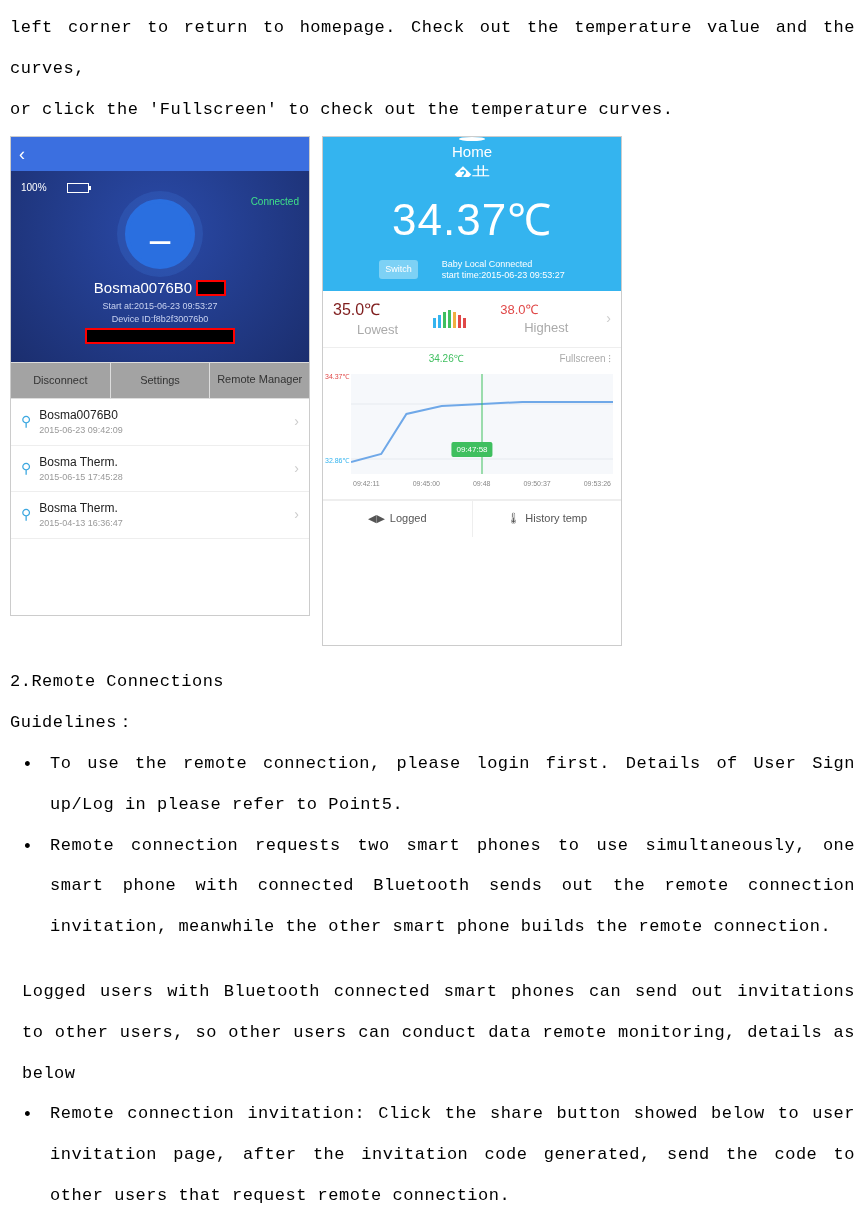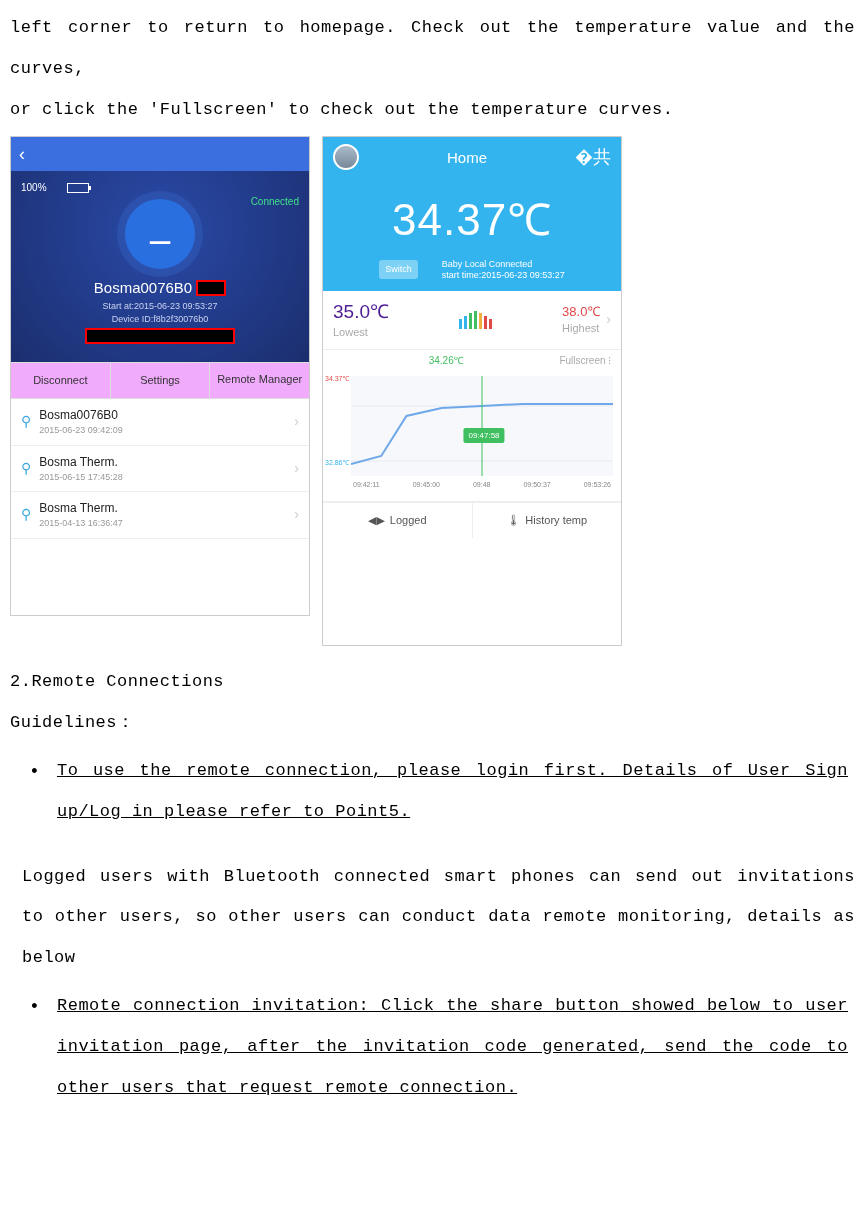--- a/index.html
+++ b/index.html
@@ -21,64 +21,64 @@
   .pa-hero .battbox::after { content:""; position:absolute; right:-3px; top:2px; width:2px; height:4px; background:#fff; }
   .pa-hero .battfill { background:#fff; height:100%; width:100%; }
   .pa-hero .connected { position:absolute; top:24px; right:10px; color:#3fe08a; font-size:10px;margin-left:8px; }
   .pa-btcircle { width:70px; height:70px; border-radius:50%; border:4px solid #2a6fe0; background:#2a6fe0; margin:4px auto 8px auto; display:flex; align-items:center; justify-content:center; box-shadow:0 0 0 8px rgba(60,120,220,0.25); }
   .pa-btcircle span { font-size:28px; color:#fff; }
   .pa-devname { text-align:center; font-size:15px; margin-bottom:2px; display:flex; align-items:center; justify-content:center; gap:4px;}
   .redbox { border:2px solid #f00; display:inline-block; }
   .redbox.sm { width:30px; height:16px; background:#000; }
   .redbox.lg { width:150px; height:16px; background:#000; }
   .pa-meta { text-align:center; font-size:9px; color:#c8d2f0; line-height:1.4; }
-  .pa-btnrow { display:flex; background:#f0abfc; border-top:1px solid #ddd; border-bottom:1px solid #ddd; }
+  .pa-btnrow { display:flex; background:#a3a3a3; border-top:1px solid #ddd; border-bottom:1px solid #ddd; }
   .pa-btnrow > div { flex:1; text-align:center; padding:10px 4px; font-size:11px; border-right:1px solid #ddd; color:#333; }
   .pa-btnrow > div:last-child { border-right:none; line-height:1.1; }
   .pa-histhdr { display:flex; justify-content:space-between; align-items:center; padding:8px 10px; color:#888; font-size:11px; background:#fafafa; }
   .pa-histhdr .new { color:#3ba7e0; }
   .pa-item { display:flex; align-items:center; padding:8px 10px; border-bottom:1px solid #eee; }
   .pa-item .bt { color:#3ba7e0; font-size:14px; margin-right:8px; }
   .pa-item .txt { flex:1; }
   .pa-item .name { font-size:12px; color:#222; }
   .pa-item .date { font-size:9px; color:#999; }
   .pa-item .chev { color:#ccc; font-size:14px; }
 
   
-  .pb-header { background:#34b4ef; color:#fff; display:flex; align-items:center; justify-content:space-between; height:40px; padding:0 10px; font-size:15px; }
+  .pb-header { background:#34b4ef; color:#fff; display:flex; align-items:center; justify-content:flex-start; height:40px; padding:0 10px; font-size:15px;flex-direction:column; }
   .pb-header .avatar { width:26px; height:26px; border-radius:50%; background:linear-gradient(#aabbcc,#778899); border:2px solid #fff; }
   .pb-header .share { font-size:18px; }
   .pb-temp { background:#34b4ef; color:#fff; text-align:center; padding:12px 0 8px 0; }
   .pb-temp-val { font-size:44px; font-weight:300; letter-spacing:1px; }
   .pb-sub { background:#34b4ef; color:#fff; display:flex; align-items:center; justify-content:center; gap:24px; padding:0 10px 10px 10px; font-size:9px; }
   .pb-switch { background:#7dd1f5; color:#fff; padding:3px 6px; border-radius:3px; font-size:9px; }
   .pb-subtxt { text-align:left; line-height:1.2; }
   .pb-range { display:flex; align-items:center; justify-content:space-between; padding:8px 10px; border-bottom:1px solid #eee; }
-  .pb-range .low { color:#4c1d95; font-size:19px; }
+  .pb-range .low { color:#7f1d1d; font-size:16px; }
   .pb-range .high { color:#e04848; font-size:13px; }
-  .pb-range .lbl { font-size:11px; color:#aaa; display:block; }
+  .pb-range .lbl { font-size:13px; color:#aaa; display:block;margin-left:24px; }
   .pb-bars { display:flex; gap:2px; align-items:flex-end; height:18px; }
   .pb-bar { width:3px; }
   .pb-chev { color:#ccc; font-size:14px; margin-left:6px; }
   .pb-charthdr { display:flex; justify-content:space-between; padding:4px 10px; font-size:10px; }
   .pb-charthdr .cur { color:#3fbf5f; }
   .pb-charthdr .fs { color:#aaa; }
   .pb-chart { height:130px; padding:4px 8px 2px 28px; position:relative; border-bottom:1px solid #eee; }
   .pb-chart .ylab { position:absolute; left:2px; font-size:7px; color:#e04848; }
   .pb-chart .y1 { top:2px; }
   .pb-chart .y2 { top:86px; color:#34b4ef; }
   .pb-chart svg { width:100%; height:100px; }
-  .pb-marker { position:absolute; left:50%; top:56px; transform:translateX(-50%); background:#3fbf5f; color:#fff; font-size:8px; padding:2px 5px; border-radius:2px;margin-left:12px; }
+  .pb-marker { position:absolute; left:50%; top:72px; transform:translateX(-50%); background:#3fbf5f; color:#fff; font-size:8px; padding:2px 5px; border-radius:2px; }
   .pb-xaxis { display:flex; justify-content:space-between; font-size:7px; color:#888; padding:0 2px; }
   .pb-footer { display:flex; border-top:1px solid #eee; }
   .pb-footer > div { flex:1; text-align:center; padding:10px 4px; font-size:11px; color:#555; display:flex; align-items:center; justify-content:center; gap:5px; }
   .pb-footer > div:first-child { border-right:1px solid #eee; }
 
   .section-head { font-size:17px; line-height:2.4; letter-spacing:0.5px; }
-  ul.bullets { list-style:none; padding:0; margin:7px;text-decoration:underline; }
+  ul.bullets { list-style:none; padding:0; margin:0; }
   ul.bullets > li { position:relative; padding-left:40px; font-size:17px; line-height:2.4; letter-spacing:0.5px; text-align:justify; }
   ul.bullets > li::before { content:"•"; position:absolute; left:12px; top:0; font-size:18px; }
 </style>
 </head>
 <body>
 
 <p class="doc-text justify">left corner to return to homepage. Check out the temperature value and the curves,</p>
 <p class="doc-text">or click the 'Fullscreen' to check out the temperature curves.</p>
 
 <div class="screenshots">
@@ -159,21 +159,21 @@
       </div>
       <div class="pb-bars">
         <div class="pb-bar" style="height:10px;background:#34b4ef"></div>
         <div class="pb-bar" style="height:13px;background:#34b4ef"></div>
         <div class="pb-bar" style="height:16px;background:#3fbf5f"></div>
         <div class="pb-bar" style="height:18px;background:#3fbf5f"></div>
         <div class="pb-bar" style="height:16px;background:#f0b040"></div>
         <div class="pb-bar" style="height:13px;background:#e04848"></div>
         <div class="pb-bar" style="height:10px;background:#e04848"></div>
       </div>
-      <div style="display:flex;align-items:center;">
+      <div style="display:flex;align-items:center;gap:32px;">
         <div>
           <span class="high">38.0℃</span>
           <span class="lbl">Highest</span>
         </div>
         <span class="pb-chev">›</span>
       </div>
     </div>
     <div class="pb-charthdr">
       <span></span>
       <span class="cur">34.26℃</span>
@@ -210,19 +210,20 @@
     </div>
   </div>
 
 </div>
 
 <p class="section-head">2.Remote Connections</p>
 <p class="section-head">Guidelines：</p>
 
 <ul class="bullets">
   <li>To use the remote connection, please login first. Details of User Sign up/Log in please refer to Point5.</li>
+  <li>Remote connection requests two smart phones to use simultaneously, one smart phone with connected Bluetooth sends out the remote connection invitation, meanwhile the other smart phone builds the remote connection.</li>
 </ul>
 
 <p class="doc-text justify" style="margin-top:24px;margin-left:12px;">Logged users with Bluetooth connected smart phones can send out invitations to other users, so other users can conduct data remote monitoring, details as below</p>
 
 <ul class="bullets">
   <li>Remote connection invitation: Click the share button showed below to user invitation page, after the invitation code generated, send the code to other users that request remote connection.</li>
 </ul>
 
 </body></html>

